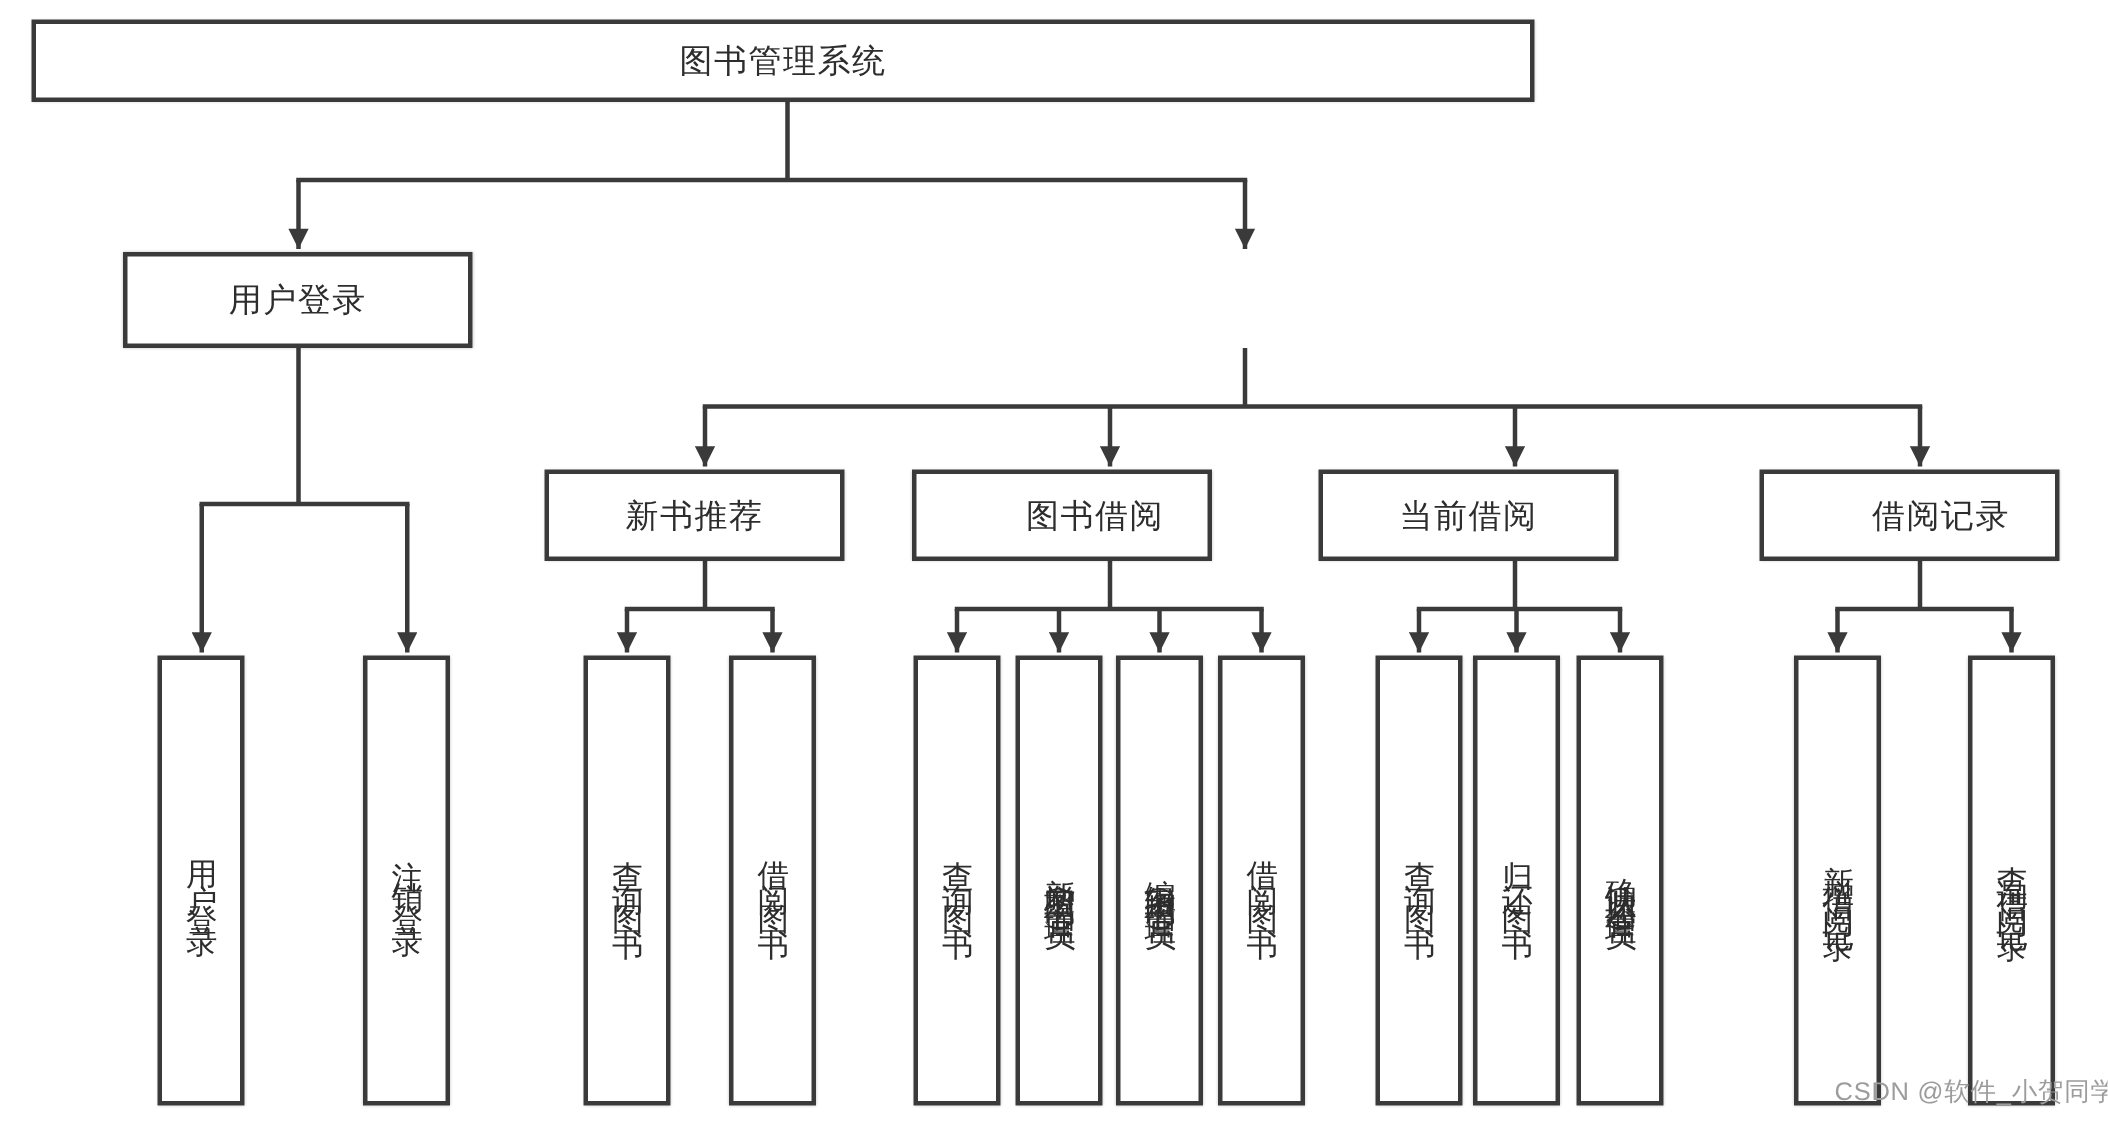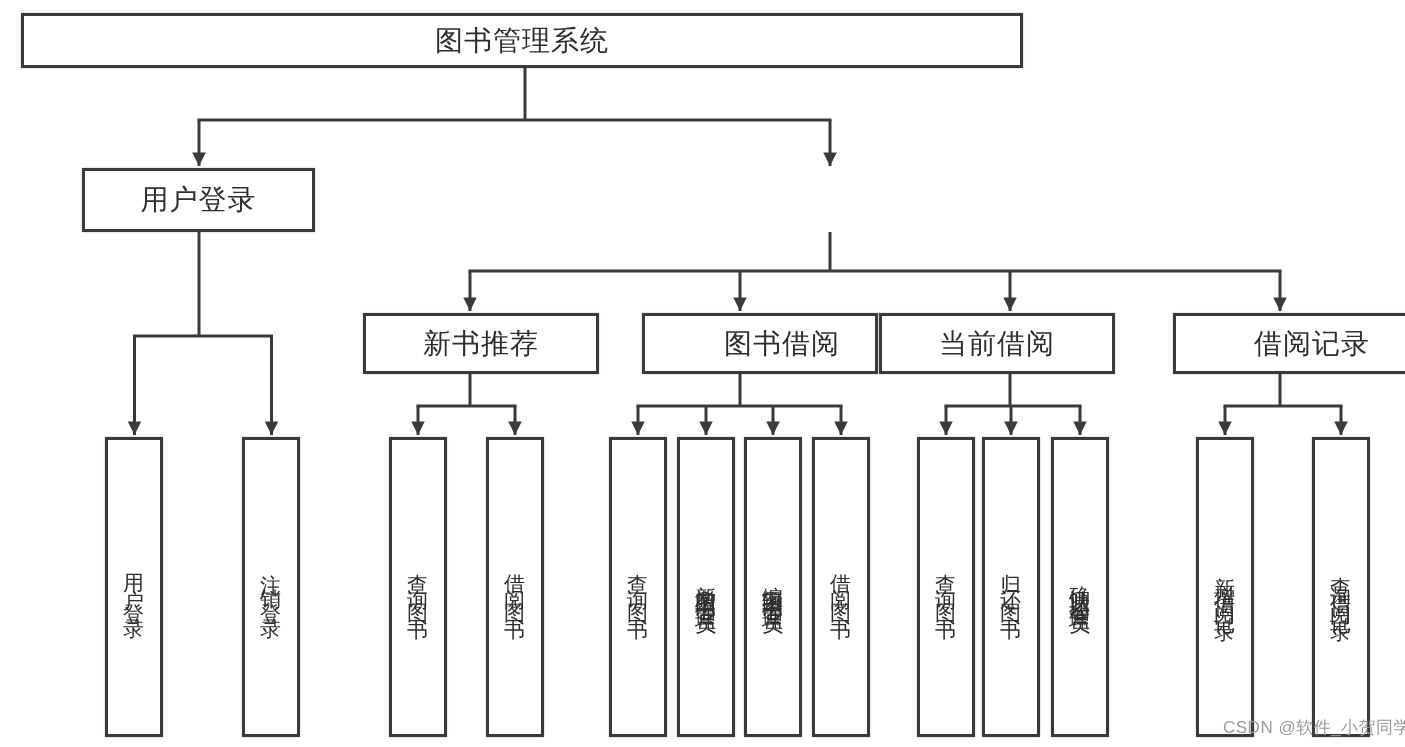--- a/index.html
+++ b/index.html
@@ -32,27 +32,27 @@
     box-sizing:border-box;
     border:3px solid var(--line);
     background:var(--background);
     display:flex;
     align-items:center;
     justify-content:center;
     color:var(--text);
     box-shadow:0 0 2px rgba(0,0,0,0.25);
   }
   .node-h{
-    font-size:28px;
+    font-size:22px;
     letter-spacing:1px;
     white-space:nowrap;
   }
   .root{left:21px;top:13px;width:1002px;height:55px;}
   .lv2{height:64px;width:233px;top:168px;}
-  .lv3{height:61px;width:236px;top:313px;}
+  .lv3{height:61px;width:200px;top:313px;}
   .leaf{
     top:437px;width:58px;height:300px;
   }
   .leaf span{
     writing-mode:vertical-rl;
     text-orientation:mixed;
     font-size:21px;
     line-height:1;
     white-space:nowrap;
   }
@@ -121,21 +121,21 @@
     <span>图书管理系统</span>
   </div>
 
   <div class="node node-h lv2" style="left:82px;">
     <span>用户登录</span>
   </div>
 
   <div class="node node-h lv3" style="left:363px;">
     <span>新书推荐</span>
   </div>
-  <div class="node node-h lv3" style="left:642px;padding-left:44px;">
+  <div class="node node-h lv3" style="left:608px;padding-left:44px;">
     <span>图书借阅</span>
   </div>
   <div class="node node-h lv3" style="left:856px;margin-left:23px;">
     <span>当前借阅</span>
   </div>
   <div class="node node-h lv3" style="left:1173px;padding-left:42px;">
     <span>借阅记录</span>
   </div>
 
   <div class="node leaf s4" style="left:105px;">

